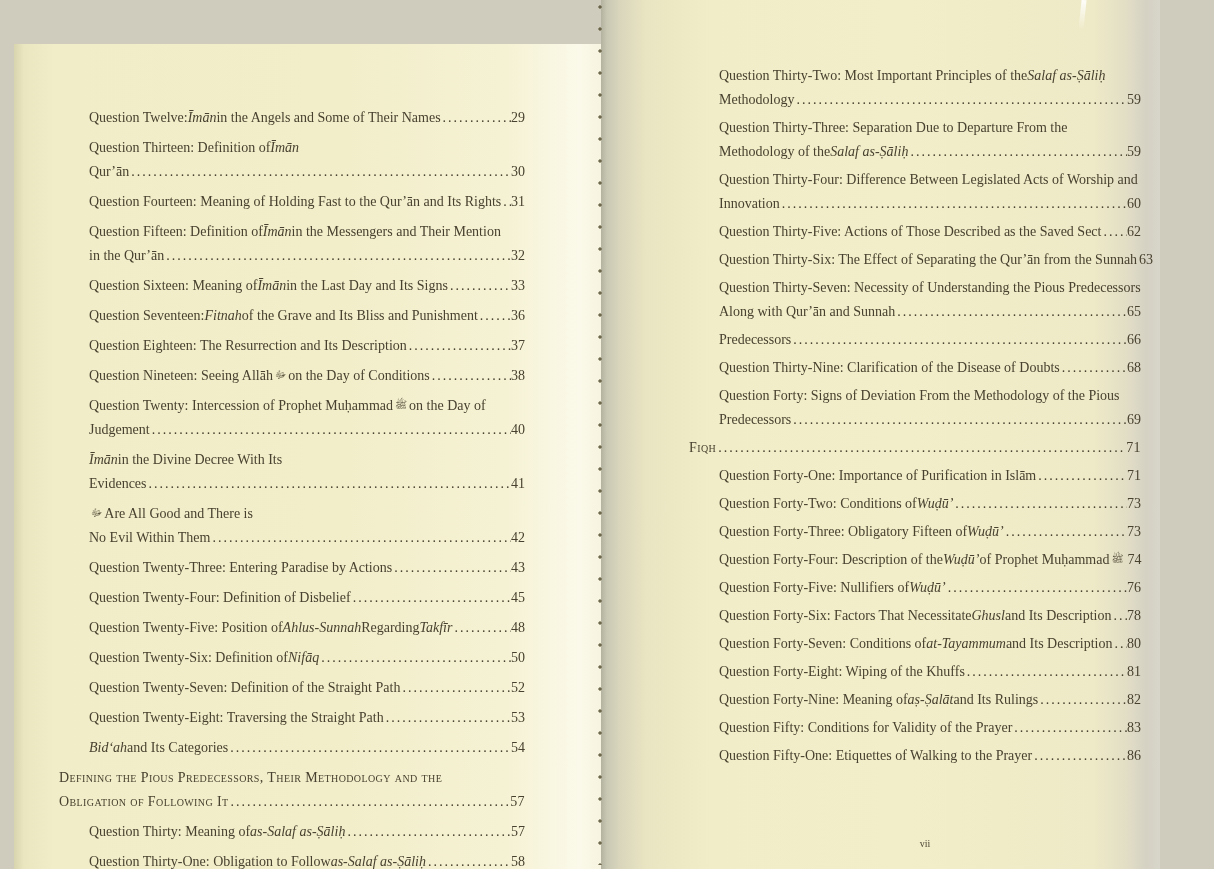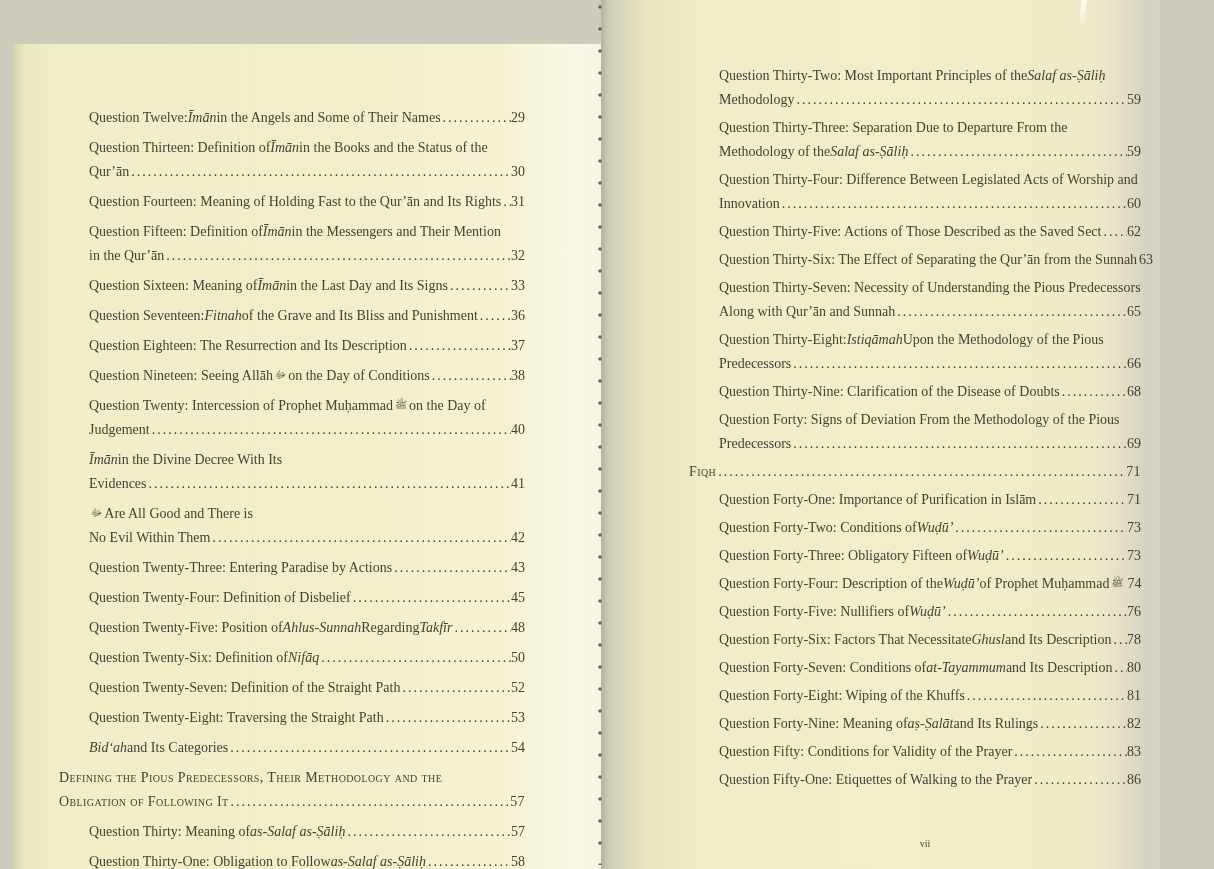--- a/index.html
+++ b/index.html
@@ -58,21 +58,20 @@
             <span class="it">Īmān</span>
             <span> in the Angels and Some of Their Names</span>
             <span class="dots">............................................................................................................................................................................................................................</span>
             <span class="pg">29</span>
           </div>
         </div>
         <div class="entry question">
           <div class="line">
             <span>Question Thirteen: Definition of </span>
             <span class="it">Īmān</span>
-            <span> in the Books and the Status of the</span>
           </div>
           <div class="line">
             <span>Qur’ān</span>
             <span class="dots">............................................................................................................................................................................................................................</span>
             <span class="pg">30</span>
           </div>
         </div>
         <div class="entry question">
           <div class="line">
             <span>Question Fourteen: Meaning of Holding Fast to the Qur’ān and Its Rights</span>
@@ -296,25 +295,20 @@
           <div class="line">
             <span>Question Thirty-Seven: Necessity of Understanding the Pious Predecessors</span>
           </div>
           <div class="line">
             <span>Along with Qur’ān and Sunnah </span>
             <span class="dots">............................................................................................................................................................................................................................</span>
             <span class="pg">65</span>
           </div>
         </div>
         <div class="entry question">
-          <div class="line">
-            <span>Question Thirty-Eight: </span>
-            <span class="it">Istiqāmah</span>
-            <span> Upon the Methodology of the Pious</span>
-          </div>
           <div class="line">
             <span>Predecessors</span>
             <span class="dots">............................................................................................................................................................................................................................</span>
             <span class="pg">66</span>
           </div>
         </div>
         <div class="entry question">
           <div class="line">
             <span>Question Thirty-Nine: Clarification of the Disease of Doubts </span>
             <span class="dots">............................................................................................................................................................................................................................</span>

